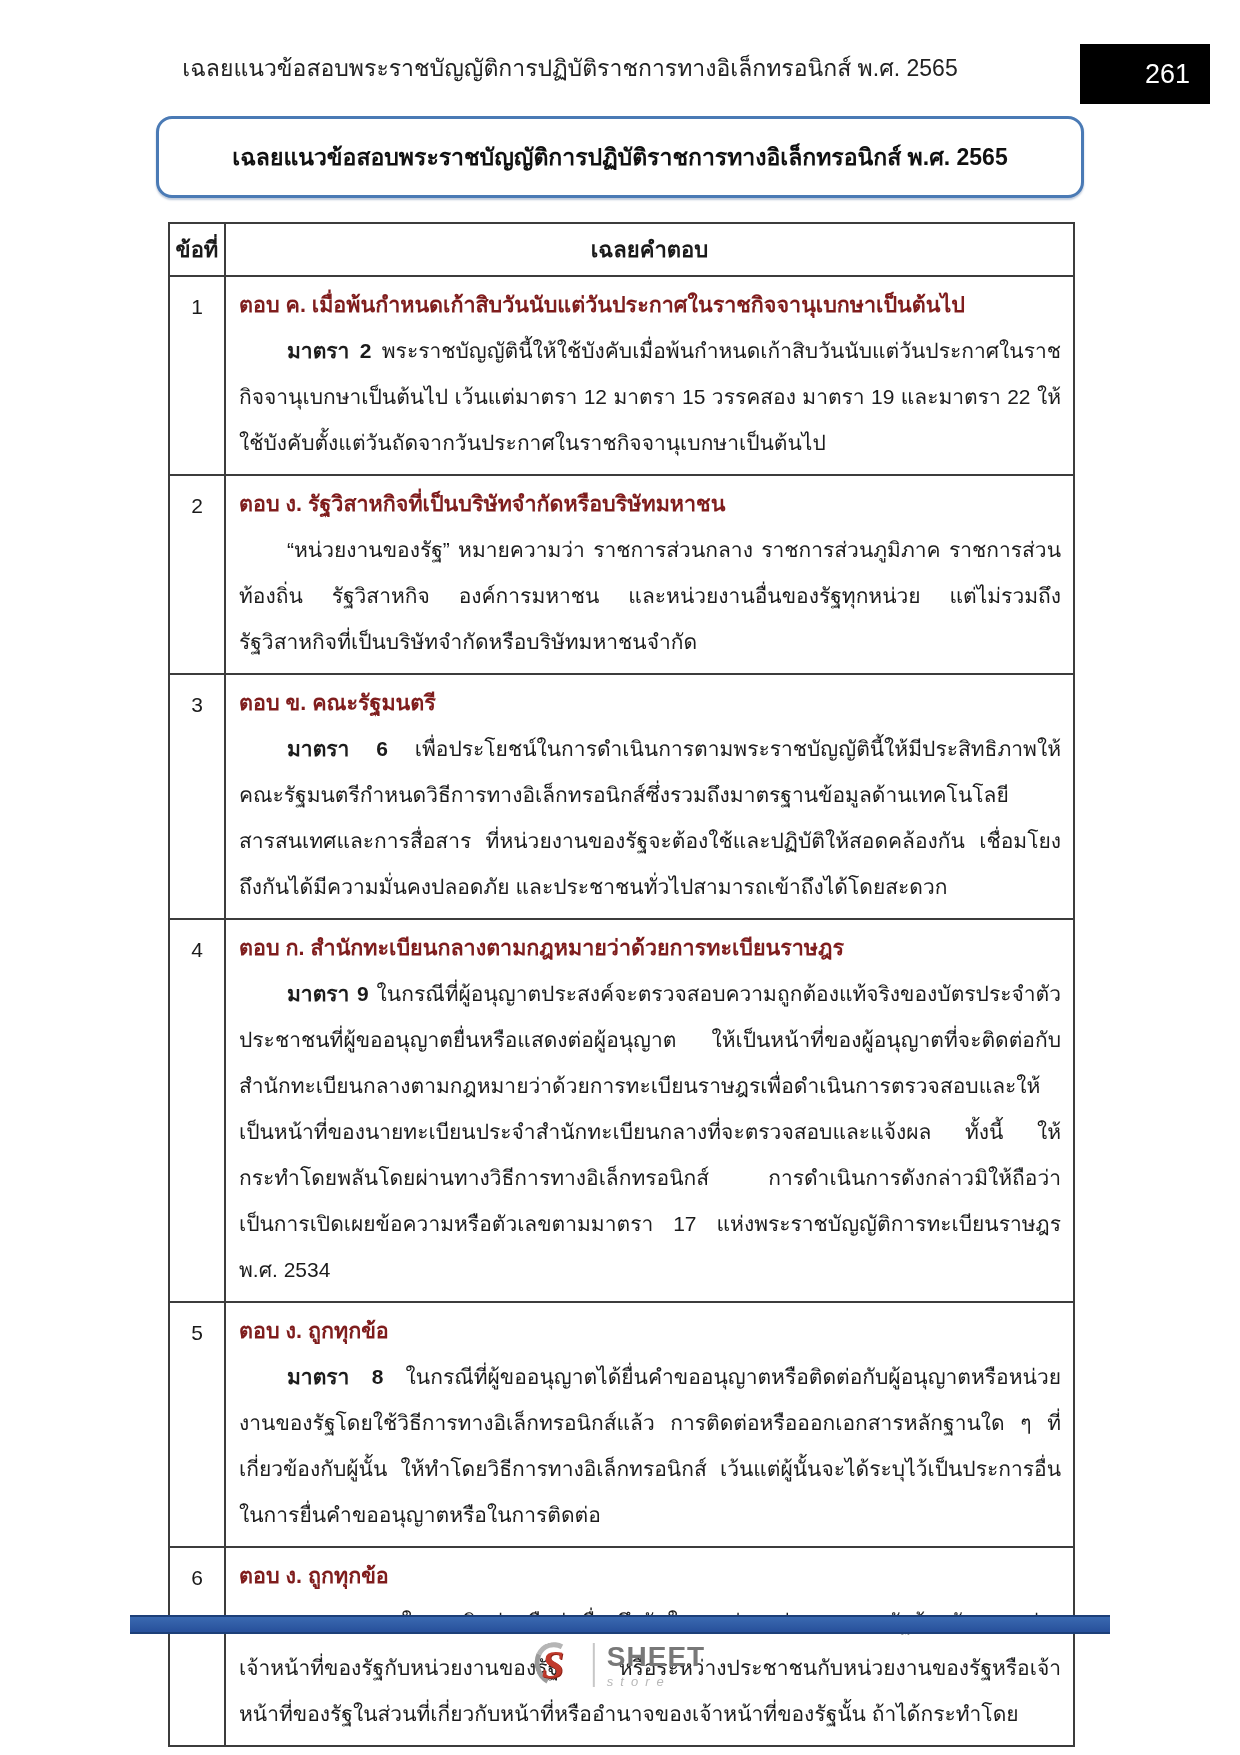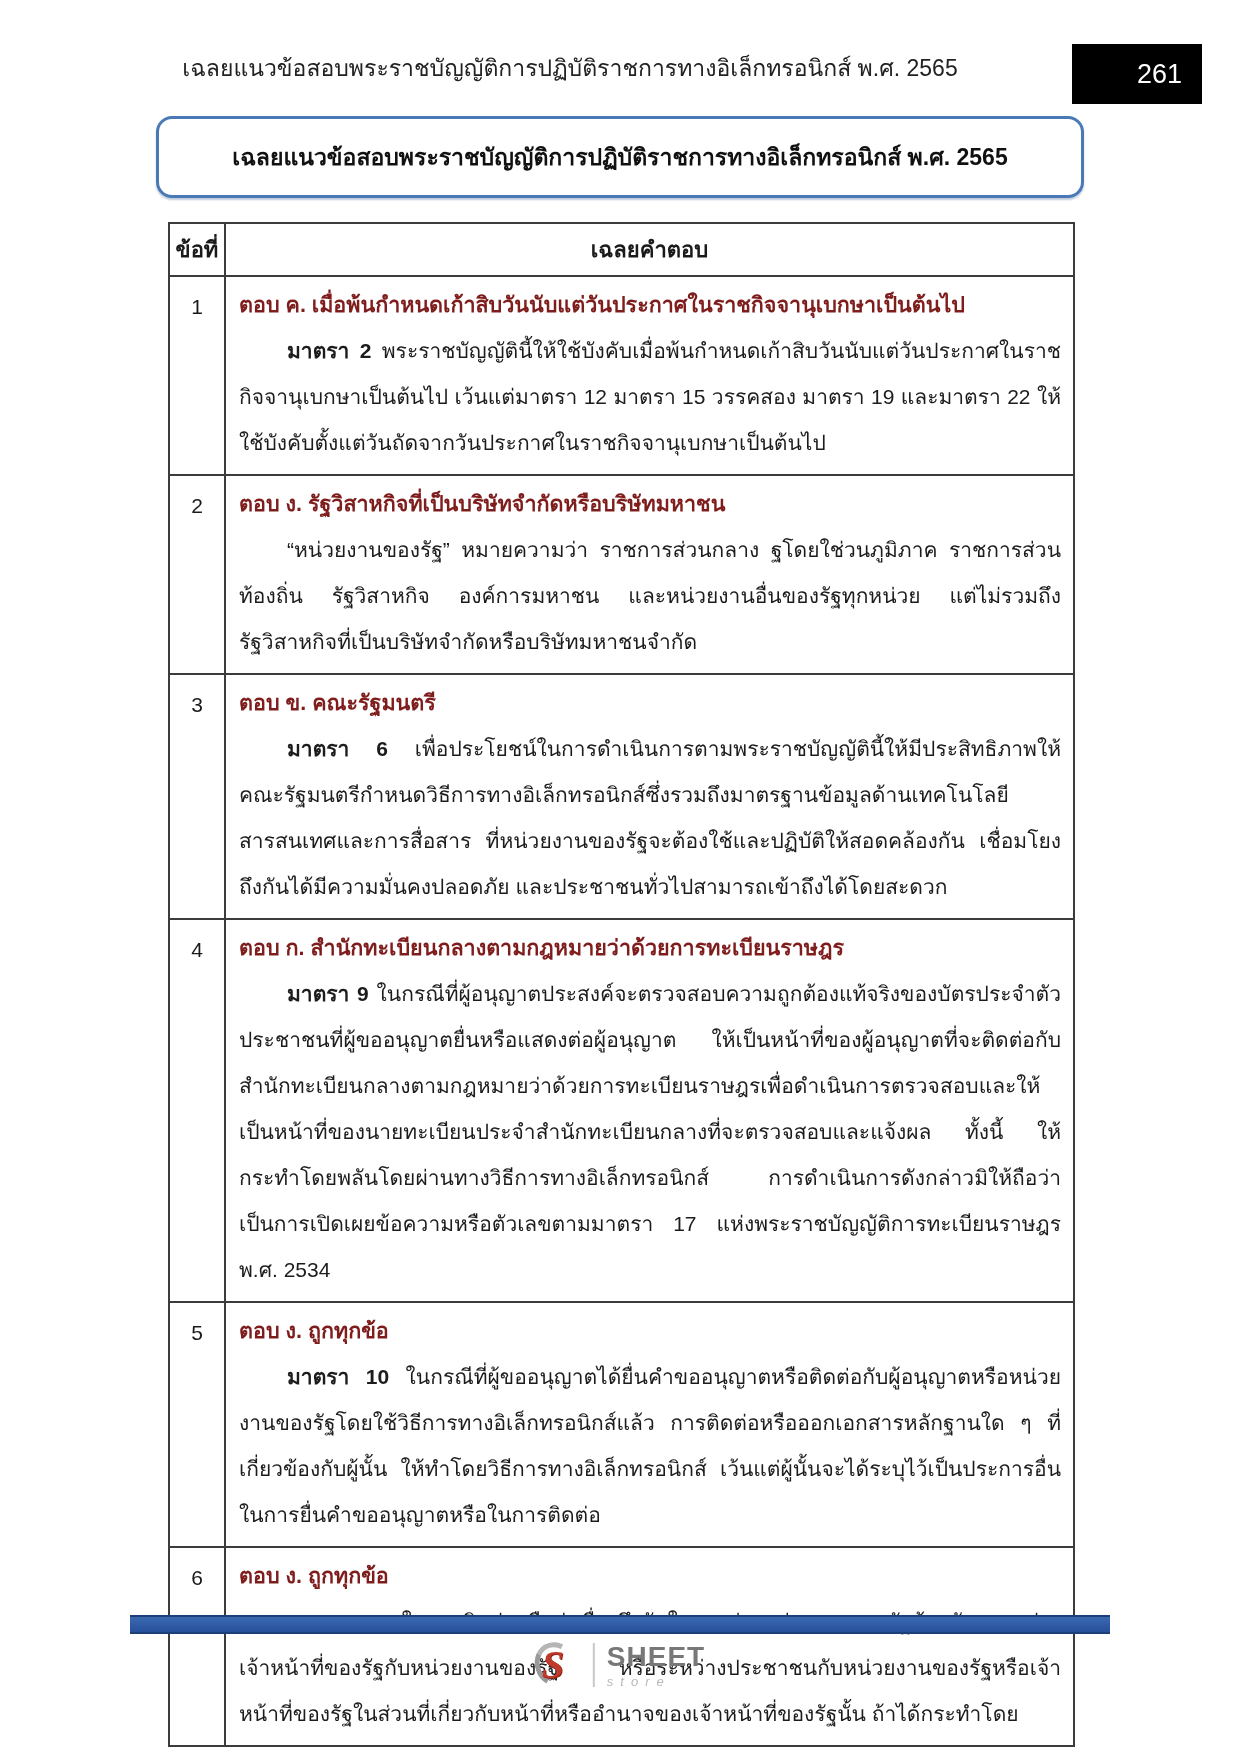--- a/index.html
+++ b/index.html
@@ -6,21 +6,21 @@
   body{
     width:1240px;height:1755px;position:relative;background:#ffffff;
     font-family:"Liberation Sans",sans-serif;color:#1a1a1a;overflow:hidden;
   }
   
   .top-header-title{
     position:absolute;top:50px;left:90px;right:190px;text-align:center;
     font-size:23px;color:#222;font-weight:400;white-space:nowrap;
   }
   .page-number-box{
-    position:absolute;top:44px;right:38px;width:130px;height:60px;
+    position:absolute;top:44px;right:30px;width:130px;height:60px;
     background:#000;color:#fff;font-size:27px;line-height:60px;
     text-align:right;padding-right:20px;box-sizing:border-box;
   }
   
   .title-box{
     position:absolute;top:116px;left:156px;width:922px;height:76px;
     border:3px solid #4a7ab5;border-radius:16px;background:#fff;
     box-shadow:0 2px 2px rgba(70,100,150,0.35);
     display:flex;align-items:center;justify-content:center;
   }
@@ -99,42 +99,42 @@
           <td class="col-no">1</td>
           <td class="col-ans">
             <div class="answer-line">ตอบ ค. เมื่อพ้นกำหนดเก้าสิบวันนับแต่วันประกาศในราชกิจจานุเบกษาเป็นต้นไป</div>
             <p class="detail"><span class="clause">มาตรา 2 </span>พระราชบัญญัตินี้ให้ใช้บังคับเมื่อพ้นกำหนดเก้าสิบวันนับแต่วันประกาศในราชกิจจานุเบกษาเป็นต้นไป เว้นแต่มาตรา 12 มาตรา 15 วรรคสอง มาตรา 19 และมาตรา 22 ให้ใช้บังคับตั้งแต่วันถัดจากวันประกาศในราชกิจจานุเบกษาเป็นต้นไป</p>
           </td>
         </tr>
         <tr>
           <td class="col-no">2</td>
           <td class="col-ans">
             <div class="answer-line">ตอบ ง. รัฐวิสาหกิจที่เป็นบริษัทจำกัดหรือบริษัทมหาชน</div>
-            <p class="detail">“หน่วยงานของรัฐ” หมายความว่า ราชการส่วนกลาง ฐโดยใช่วนภูมิภาค ราชการส่วนท้องถิ่น รัฐวิสาหกิจ องค์การมหาชน และหน่วยงานอื่นของรัฐทุกหน่วย แต่ไม่รวมถึงรัฐวิสาหกิจที่เป็นบริษัทจำกัดหรือบริษัทมหาชนจำกัด</p>
+            <p class="detail">“หน่วยงานของรัฐ” หมายความว่า ราชการส่วนกลาง ราชการส่วนภูมิภาค ราชการส่วนท้องถิ่น รัฐวิสาหกิจ องค์การมหาชน และหน่วยงานอื่นของรัฐทุกหน่วย แต่ไม่รวมถึงรัฐวิสาหกิจที่เป็นบริษัทจำกัดหรือบริษัทมหาชนจำกัด</p>
           </td>
         </tr>
         <tr>
           <td class="col-no">3</td>
           <td class="col-ans">
             <div class="answer-line">ตอบ ข. คณะรัฐมนตรี</div>
             <p class="detail"><span class="clause">มาตรา 6 </span>เพื่อประโยชน์ในการดำเนินการตามพระราชบัญญัตินี้ให้มีประสิทธิภาพให้คณะรัฐมนตรีกำหนดวิธีการทางอิเล็กทรอนิกส์ซึ่งรวมถึงมาตรฐานข้อมูลด้านเทคโนโลยีสารสนเทศและการสื่อสาร ที่หน่วยงานของรัฐจะต้องใช้และปฏิบัติให้สอดคล้องกัน เชื่อมโยงถึงกันได้มีความมั่นคงปลอดภัย และประชาชนทั่วไปสามารถเข้าถึงได้โดยสะดวก</p>
           </td>
         </tr>
         <tr>
           <td class="col-no">4</td>
           <td class="col-ans">
             <div class="answer-line">ตอบ ก. สำนักทะเบียนกลางตามกฎหมายว่าด้วยการทะเบียนราษฎร</div>
             <p class="detail"><span class="clause">มาตรา 9 </span>ในกรณีที่ผู้อนุญาตประสงค์จะตรวจสอบความถูกต้องแท้จริงของบัตรประจำตัวประชาชนที่ผู้ขออนุญาตยื่นหรือแสดงต่อผู้อนุญาต ให้เป็นหน้าที่ของผู้อนุญาตที่จะติดต่อกับสำนักทะเบียนกลางตามกฎหมายว่าด้วยการทะเบียนราษฎรเพื่อดำเนินการตรวจสอบและให้เป็นหน้าที่ของนายทะเบียนประจำสำนักทะเบียนกลางที่จะตรวจสอบและแจ้งผล ทั้งนี้ ให้กระทำโดยพลันโดยผ่านทางวิธีการทางอิเล็กทรอนิกส์ การดำเนินการดังกล่าวมิให้ถือว่าเป็นการเปิดเผยข้อความหรือตัวเลขตามมาตรา 17 แห่งพระราชบัญญัติการทะเบียนราษฎร พ.ศ. 2534</p>
           </td>
         </tr>
         <tr>
           <td class="col-no">5</td>
           <td class="col-ans">
             <div class="answer-line">ตอบ ง. ถูกทุกข้อ</div>
-            <p class="detail"><span class="clause">มาตรา 10 </span>ในกรณีที่ผู้ขออนุญาตได้ยื่นคำขออนุญาตหรือติดต่อกับผู้อนุญาตหรือหน่วยงานของรัฐโดยใช้วิธีการทางอิเล็กทรอนิกส์แล้ว การติดต่อหรือออกเอกสารหลักฐานใด ๆ ที่เกี่ยวข้องกับผู้นั้น ให้ทำโดยวิธีการทางอิเล็กทรอนิกส์ เว้นแต่ผู้นั้นจะได้ระบุไว้เป็นประการอื่นในการยื่นคำขออนุญาตหรือในการติดต่อ</p>
+            <p class="detail"><span class="clause">มาตรา 8 </span>ในกรณีที่ผู้ขออนุญาตได้ยื่นคำขออนุญาตหรือติดต่อกับผู้อนุญาตหรือหน่วยงานของรัฐโดยใช้วิธีการทางอิเล็กทรอนิกส์แล้ว การติดต่อหรือออกเอกสารหลักฐานใด ๆ ที่เกี่ยวข้องกับผู้นั้น ให้ทำโดยวิธีการทางอิเล็กทรอนิกส์ เว้นแต่ผู้นั้นจะได้ระบุไว้เป็นประการอื่นในการยื่นคำขออนุญาตหรือในการติดต่อ</p>
           </td>
         </tr>
         <tr>
           <td class="col-no">6</td>
           <td class="col-ans">
             <div class="answer-line">ตอบ ง. ถูกทุกข้อ</div>
             <p class="detail"><span class="clause">มาตรา 15 </span>ในการติดต่อหรือส่งเรื่องถึงกันในระหว่างหน่วยงานของรัฐด้วยกัน ระหว่างเจ้าหน้าที่ของรัฐกับหน่วยงานของรัฐ หรือระหว่างประชาชนกับหน่วยงานของรัฐหรือเจ้าหน้าที่ของรัฐในส่วนที่เกี่ยวกับหน้าที่หรืออำนาจของเจ้าหน้าที่ของรัฐนั้น ถ้าได้กระทำโดย</p>
           </td>
         </tr>
       </tbody>

